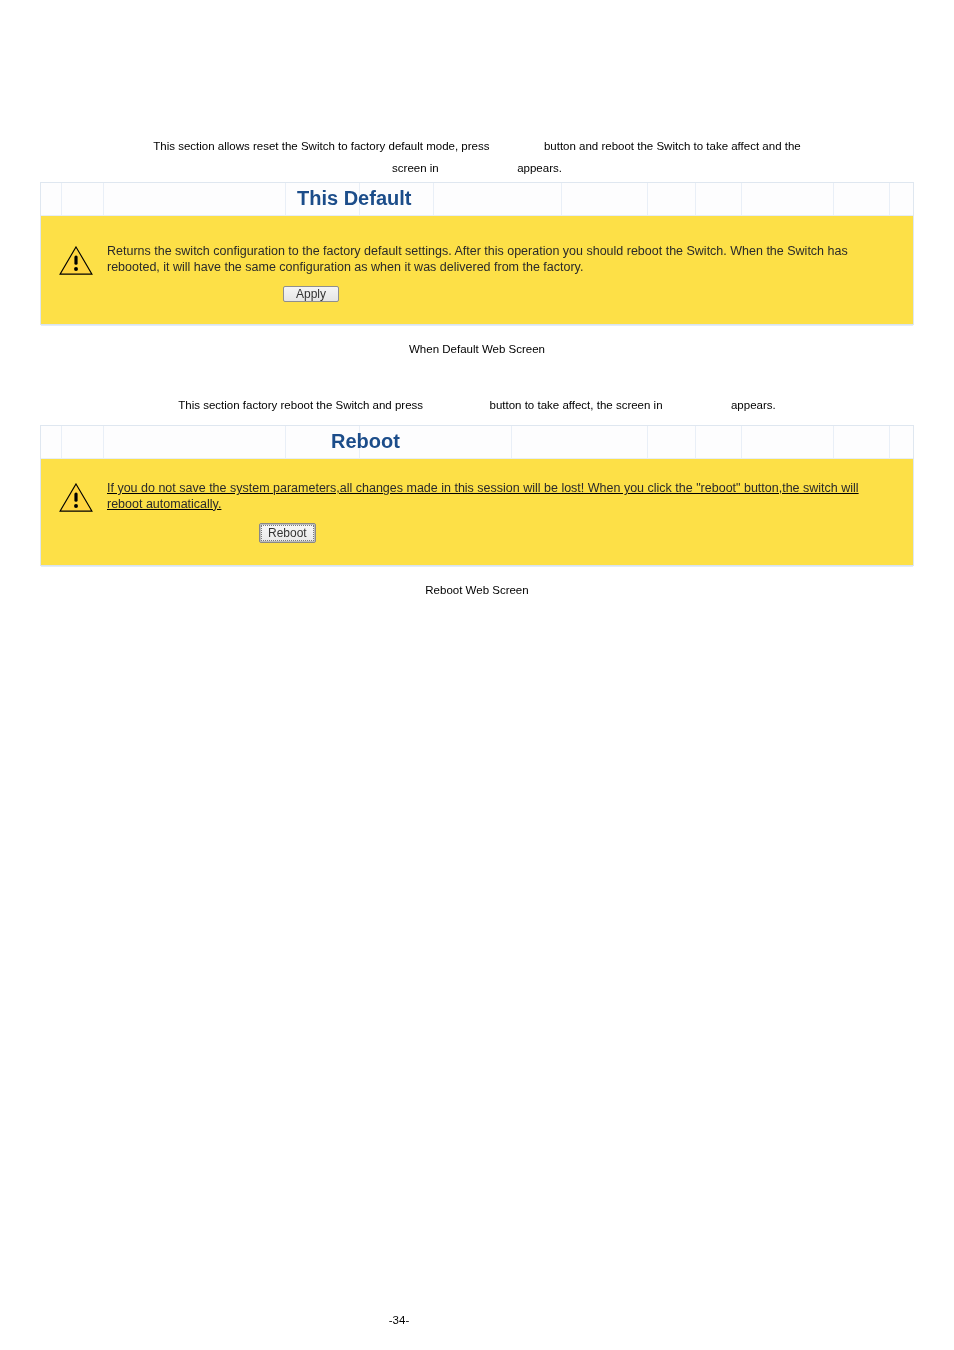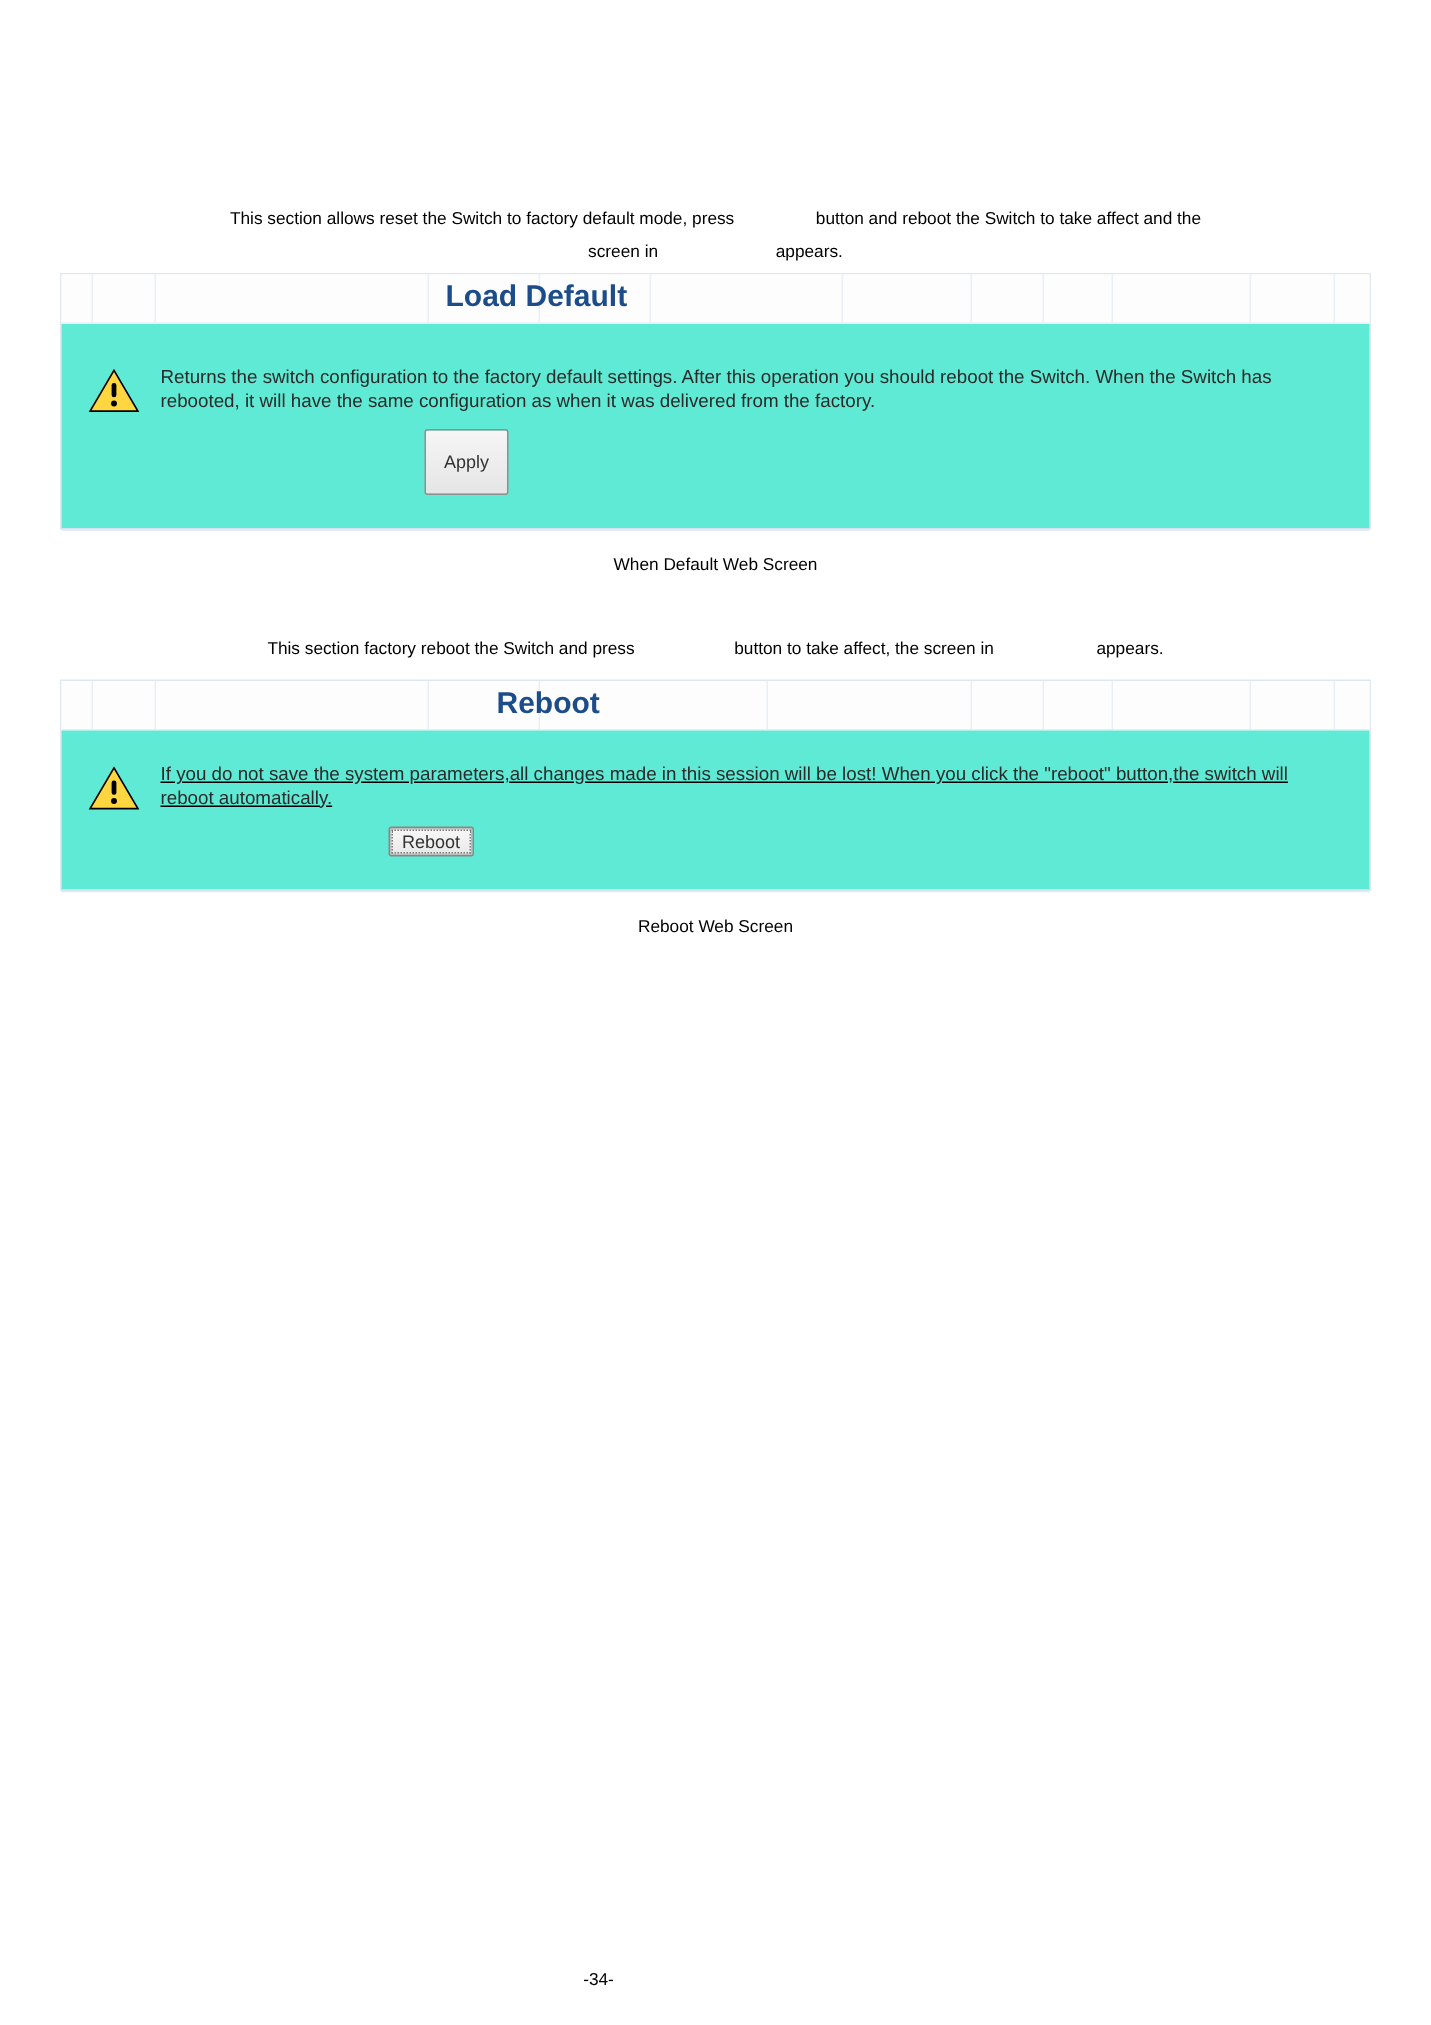--- a/index.html
+++ b/index.html
@@ -44,21 +44,21 @@
   .panel-title {
     position: absolute;
     top: 4px;
     font-family: Verdana, Arial, sans-serif;
     font-size: 20px;
     font-weight: bold;
     color: #1c4d8a;
   }
   .panel-body {
     padding: 28px 18px 22px 18px;
-    background: #5eead4;
+    background: #fde047;
     position: relative;
   }
   .msg-row {
     display: flex;
     align-items: flex-start;
     gap: 14px;
   }
   .warn-icon {
     width: 34px; height: 30px;
     flex: 0 0 auto;
@@ -72,21 +72,21 @@
   }
   .btn-row { margin-top: 10px; padding-left: 224px; }
   .btn-row.reboot-row { padding-left: 200px; }
   button.ui-btn {
     font-family: Arial, sans-serif;
     font-size: 12px;
     color: #333;
     background: linear-gradient(#f5f5f5, #e5e5e5);
     border: 1px solid #8f8f8f;
     border-radius: 2px;
-    padding: 14px 12px;
+    padding: 0 12px;
     cursor: pointer;
   }
   button.ui-btn.reboot {
     background: linear-gradient(#f8f8f8, #e9e9e9);
     border: 1px solid #888;
     padding: 2px 8px;
     box-shadow: 0 0 0 1px #bdbdbd inset;
     outline: 1px dotted #7a7a7a;
     outline-offset: -3px;
   }
@@ -136,21 +136,21 @@
       <div class="hdr-bar" style="left:62px;"></div>
       <div class="hdr-bar" style="left:244px;"></div>
       <div class="hdr-bar" style="left:318px;"></div>
       <div class="hdr-bar" style="left:392px;"></div>
       <div class="hdr-bar" style="left:520px;"></div>
       <div class="hdr-bar" style="left:606px;"></div>
       <div class="hdr-bar" style="left:654px;"></div>
       <div class="hdr-bar" style="left:700px;"></div>
       <div class="hdr-bar" style="left:792px;"></div>
       <div class="hdr-bar" style="left:848px;"></div>
-      <div class="panel-title" style="left:256px;">Load Default</div>
+      <div class="panel-title" style="left:256px;">This Default</div>
     </div>
     <div class="panel-body">
       <div class="msg-row">
         <svg class="warn-icon" viewBox="0 0 36 32">
           <polygon points="18,1 35,30 1,30" fill="#ffd640" stroke="#000" stroke-width="1.2"></polygon>
           <rect x="16.3" y="10" width="3.4" height="10" rx="1.6" fill="#000"></rect>
           <circle cx="18" cy="24.5" r="2.1" fill="#000"></circle>
         </svg>
         <div class="msg-text">Returns the switch configuration to the factory default settings. After this operation you should reboot the Switch. When the Switch has rebooted, it will have the same configuration as when it was delivered from the factory.</div>
       </div>

